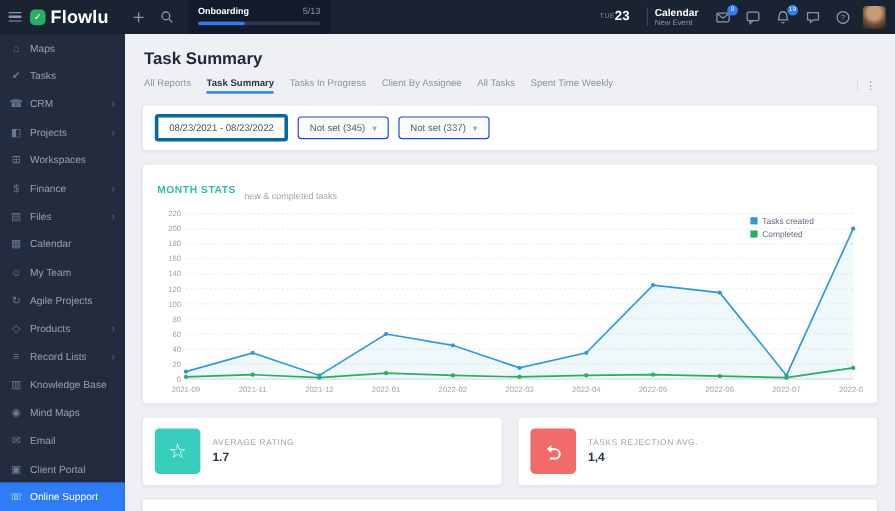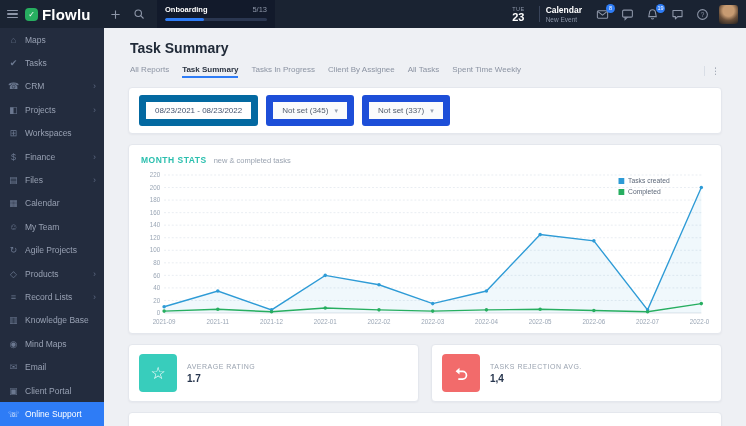--- a/index.html
+++ b/index.html
@@ -21,21 +21,21 @@
   .tb-icon svg { display:block; }
   .badge { position:absolute; top:-4px; right:-6px; min-width:9px; height:9px; border-radius:5px;
     background:#2e7cf6; color:#fff; font-size:5.5px; line-height:9px; text-align:center; padding:0 1.5px; }
   .onboarding { width:118px; height:28px; background:#121a2b; padding:5px 8px 0; margin-left:6px; flex:none; }
   .ob-row { display:flex; justify-content:space-between; font-size:7.5px;gap:40px; }
   .ob-label { color:#fff; font-weight:bold; }
   .ob-count { color:#8d96a8; }
   .ob-track { margin-top:4px; height:3px; background:#2a3650; border-radius:2px; overflow:hidden; }
   .ob-fill { height:100%; background:#2e7cf6; border-radius:2px; }
   .tb-spacer { flex:1; }
-  .tb-date { display:flex; flex-direction:column; align-items:center; margin:0 8px; cursor:pointer; }
+  .tb-date { display:flex; flex-direction:row; align-items:center; margin:0 8px; cursor:pointer; }
   .tb-weekday { font-size:5.5px; color:#8d96a8; text-transform:uppercase; letter-spacing:.5px; }
   .tb-day { font-size:11px; font-weight:bold; line-height:11px; }
   .tb-divider { width:1px; height:16px; background:#39445a; margin:0 6px; }
   .tb-cal { display:flex; flex-direction:column; margin-right:8px; cursor:pointer; }
   .tb-cal-title { font-size:8.5px; font-weight:bold; }
   .tb-cal-sub { font-size:6.5px; color:#8d96a8; margin-top:1px; }
   .avatar { width:19px; height:19px; border-radius:3px; margin:0 8px 0 4px; flex:none; cursor:pointer;
     background:radial-gradient(circle at 50% 30%, #c79b72 0 34%, #6b503a 60%, #2c2622 95%); }
 
   
@@ -44,44 +44,44 @@
   .sb-item { height:23.4px; flex:none; display:flex; align-items:center; gap:6px; padding:0 8px;
     font-size:8.5px; color:#98a1b3; cursor:pointer; }
   .sb-ico { width:11px; text-align:center; font-size:9px; color:#6b7890; flex:none; }
   .sb-label { white-space:nowrap; overflow:hidden; }
   .sb-chev { margin-left:auto; font-size:9px; color:#5c6880; }
   .sb-item.active { background:#2e7cf6; color:#fff; }
   .sb-item.active .sb-ico, .sb-item.active .sb-chev { color:#dbe8fd; }
 
   
   .main { position:absolute; top:28px; left:104px; width:642px; height:398px;
-    padding:10px 24px; overflow:hidden; }
+    padding:10px 14px; overflow:hidden; }
   .page-title { font-size:14px; font-weight:bold; color:#202a38; margin:2px 0 9px 2px; }
   .tabs { display:flex; align-items:center; gap:13px; margin:0 2px 10px; }
   .tab { font-size:8px; color:#8b93a2; cursor:pointer; position:relative; white-space:nowrap; padding-bottom:3px; }
   .tab.active { color:#2b3442; font-weight:bold; }
   .tab.active::after { content:""; position:absolute; left:0; right:0; bottom:-1px; height:2px; background:#2e7cf6; }
   .tabs-more { margin-left:auto; display:flex; align-items:center; gap:6px; }
   .tabs-more .vline { width:1px; height:10px; background:#d9dee6; }
   .kebab { font-size:9px; color:#8b93a2; cursor:pointer; }
 
   .card { background:#fff; border:1px solid #e4e7ed; border-radius:4px;
     box-shadow:0 1px 2px rgba(16,24,40,.04); }
 
   .filter-card { display:flex; align-items:center; gap:8px; padding:7px 10px; }
-  .date-input { border:7px solid #0369a1; border-radius:3px; padding:4px 9px; font-size:8px;
+  .date-input { border:3px solid #0369a1; border-radius:3px; padding:4px 9px; font-size:8px;
     color:#44536e; cursor:text; background:#fff; }
-  .dropdown { border:7px solid #1d4ed8; border-radius:3px; padding:4px 9px; font-size:8px;
+  .dropdown { border:1px solid #1d4ed8; border-radius:3px; padding:4px 9px; font-size:8px;
     color:#55606f; background:#fafbfc; display:flex; align-items:center; gap:6px; cursor:pointer; }
   .caret { font-size:7px; color:#9aa3b0; }
 
   .chart-card { margin-top:10px; padding:10px 12px 6px; }
   .chart-head { display:flex; align-items:center; gap:7px; }
   .chart-title { font-size:8.5px; font-weight:bold; color:#2bbfae; letter-spacing:.5px; }
-  .chart-sub { font-size:7.5px; color:#9aa3b0; }
+  .chart-sub { font-size:7.5px; color:#9aa3b0;margin-top:12px; }
   .chart-svg { display:block; width:100%; height:158px; margin-top:4px; }
   .tick { font-size:6.5px; fill:#9aa6b5; font-family:"Liberation Sans", sans-serif; }
   .legend-txt { font-size:7px; fill:#5d6879; font-family:"Liberation Sans", sans-serif; }
 
   .stats-row { display:flex; gap:12px; margin-top:10px; }
   .stat-card { flex:1; display:flex; align-items:center; gap:10px; padding:9px 10px; }
   .stat-ico { width:38px; height:38px; border-radius:4px; flex:none; display:flex;
     align-items:center; justify-content:center; color:#fff; font-size:17px; }
   .stat-label { font-size:7px; color:#9aa3b0; letter-spacing:.5px; }
   .stat-value { font-size:10px; font-weight:bold; color:#27364e; margin-top:3px; }

